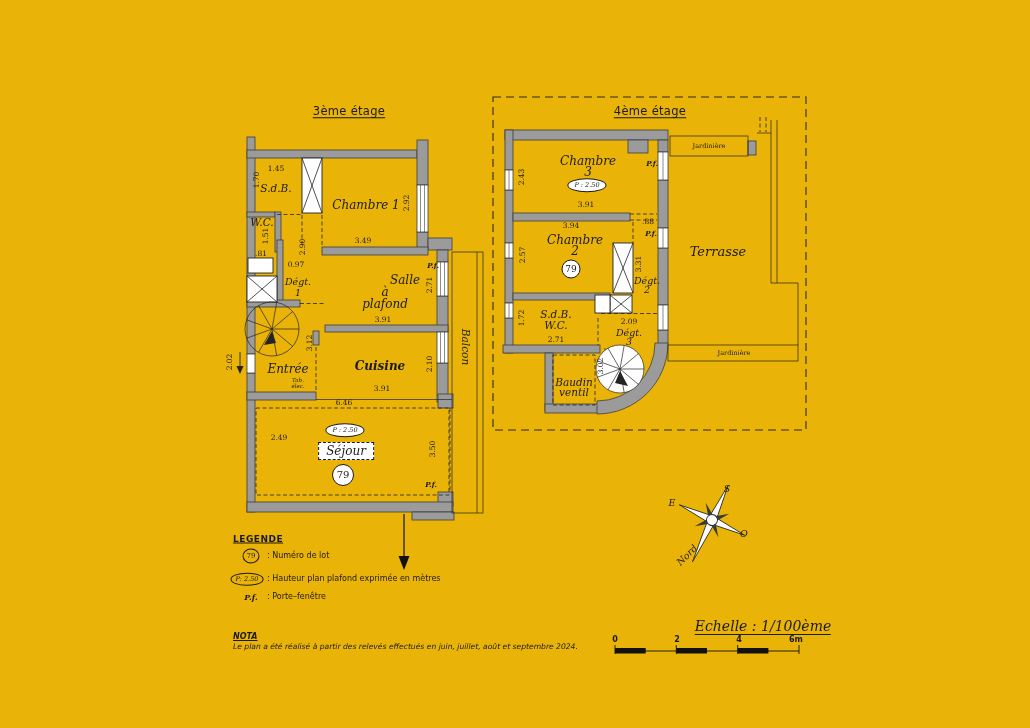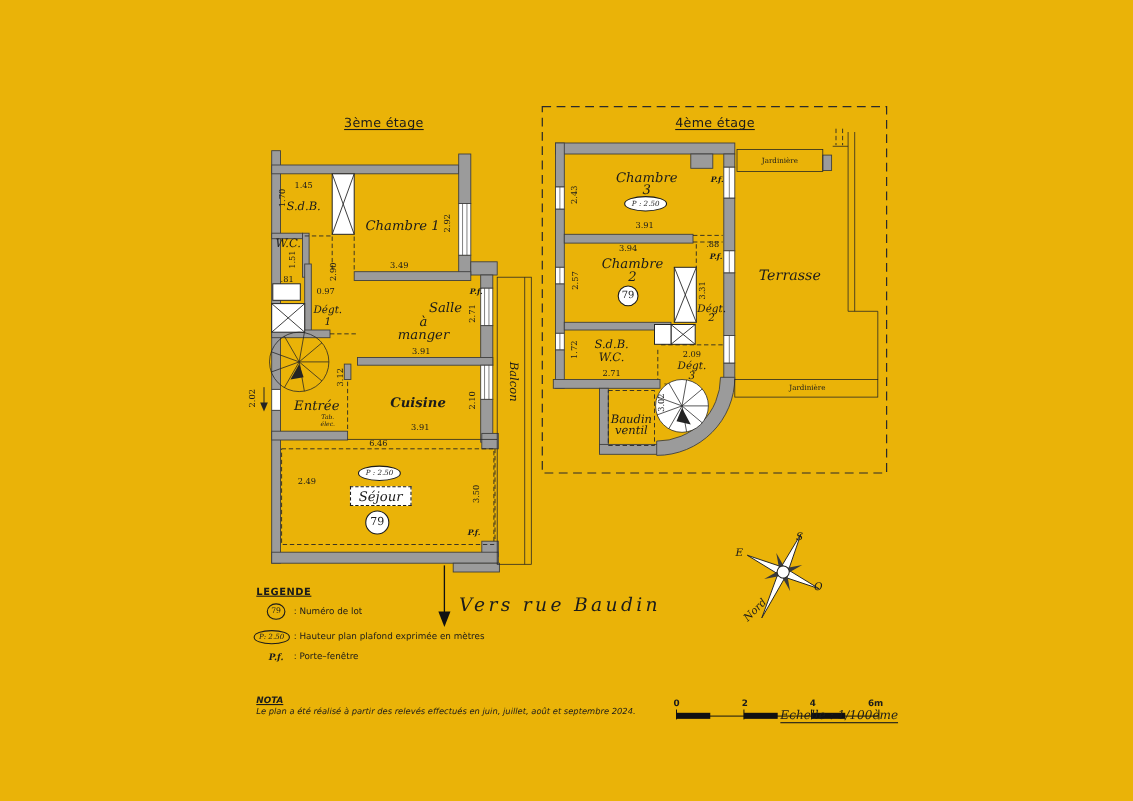--- a/index.html
+++ b/index.html
@@ -30,21 +30,21 @@
   .street { font-size:17px; font-style:italic; letter-spacing:3px; }
   .compass-lbl { font-size:9.5px; font-style:italic; }
   .leg-title { font-family:"DejaVu Sans", sans-serif; font-weight:bold; font-size:9px; text-decoration:underline; letter-spacing:0.5px; }
   .leg-text  { font-family:"DejaVu Sans", sans-serif; font-size:8px; }
   .leg-lot { border:1px solid #1b1b1b; border-radius:50%; width:17px; height:15px;
              display:flex; align-items:center; justify-content:center; font-size:7px; }
   .leg-ceil { border:1px solid #1b1b1b; border-radius:50%; padding:2px 4px; font-size:6.5px; font-style:italic; }
   .leg-pf { font-size:8px; font-weight:bold; font-style:italic; }
   .nota-title { font-family:"DejaVu Sans", sans-serif; font-size:8px; font-style:italic; font-weight:bold; text-decoration:underline; }
   .nota-text  { font-family:"DejaVu Sans", sans-serif; font-size:7.6px; font-style:italic; }
-  .echelle { font-size:11px; font-style:italic; border-bottom:1px solid #1b1b1b; padding-bottom:1px;margin-top:24px; }
+  .echelle { font-size:14px; font-style:italic; border-bottom:1px solid #1b1b1b; padding-bottom:1px; }
   .scale-num { font-family:"DejaVu Sans", sans-serif; font-size:8px; font-weight:bold; }
 </style>
 </head>
 <body>
 
 <div class="sheet">
 
 <svg class="plan" width="1030" height="728" viewBox="0 0 1030 728">
 
   <g fill="#9b9b9b" stroke="#3d3d3d" stroke-width="0.8">
@@ -252,21 +252,21 @@
 <div class="lbl dim" style="left:261px; top:254px;">.81</div>
 <div class="lbl room" style="left:366px; top:205px;">Chambre 1</div>
 <div class="lbl dim" style="left:363px; top:241px;">3.49</div>
 <div class="lbl dim v" style="left:407px; top:203px;">2.92</div>
 <div class="lbl room-xs" style="left:298px; top:282px;">Dégt.</div>
 <div class="lbl room-xs" style="left:298px; top:293px;">1</div>
 <div class="lbl dim" style="left:296px; top:265px;">0.97</div>
 <div class="lbl dim v" style="left:303px; top:247px;">2.90</div>
 <div class="lbl room" style="left:385px; top:280px;margin-left:20px;">Salle</div>
 <div class="lbl room" style="left:385px; top:292px;">à</div>
-<div class="lbl room" style="left:385px; top:304px;">manger</div>
+<div class="lbl room" style="left:385px; top:304px;">plafond</div>
 <div class="lbl dim" style="left:383px; top:320px;">3.91</div>
 <div class="lbl dim v" style="left:430px; top:285px;">2.71</div>
 <div class="lbl pf" style="left:433px; top:265px;">P.f.</div>
 <div class="lbl room" style="left:380px; top:366px;font-weight:bold;">Cuisine</div>
 <div class="lbl dim" style="left:382px; top:389px;">3.91</div>
 <div class="lbl dim v" style="left:430px; top:364px;">2.10</div>
 <div class="lbl room" style="left:288px; top:369px;">Entrée</div>
 <div class="lbl tinylbl" style="left:298px; top:381px;">Tab.</div>
 <div class="lbl tinylbl" style="left:298px; top:387px;">élec.</div>
 <div class="lbl dim" style="left:279px; top:390px;margin-top:48px;">2.49</div>
@@ -304,21 +304,20 @@
 <div class="lbl dim v" style="left:522px; top:318px;">1.72</div>
 <div class="lbl dim" style="left:556px; top:340px;">2.71</div>
 <div class="lbl dim" style="left:629px; top:322px;">2.09</div>
 <div class="lbl room-xs" style="left:629px; top:333px;">Dégt.</div>
 <div class="lbl room-xs" style="left:629px; top:342px;">3</div>
 <div class="lbl room-sm" style="left:574px; top:382px;">Baudin</div>
 <div class="lbl room-sm" style="left:574px; top:392px;">ventil</div>
 <div class="lbl dim v" style="left:601px; top:366px;">3.02</div>
 <div class="lbl jard" style="left:734px; top:353px;">Jardinière</div>
 
-<div class="lbl street" style="left:509px; top:551px;">Vers rue Baudin</div>
 <div class="lbl compass-lbl" style="left:727px; top:489px;">S</div>
 <div class="lbl compass-lbl" style="left:672px; top:503px;">E</div>
 <div class="lbl compass-lbl" style="left:744px; top:534px;">O</div>
 <div class="lbl compass-lbl vnw" style="left:687px; top:555px;">Nord</div>
 
 <div class="lbl leg-title anchor-l" style="left:233px; top:539px;">LEGENDE</div>
 <div class="lbl leg-lot" style="left:251px; top:556px;">79</div>
 <div class="lbl leg-text anchor-l" style="left:267px; top:556px;">:  Numéro de lot</div>
 <div class="lbl leg-ceil" style="left:247px; top:579px;">P: 2.50</div>
 <div class="lbl leg-text anchor-l" style="left:267px; top:579px;">:  Hauteur plan plafond exprimée en mètres</div>

